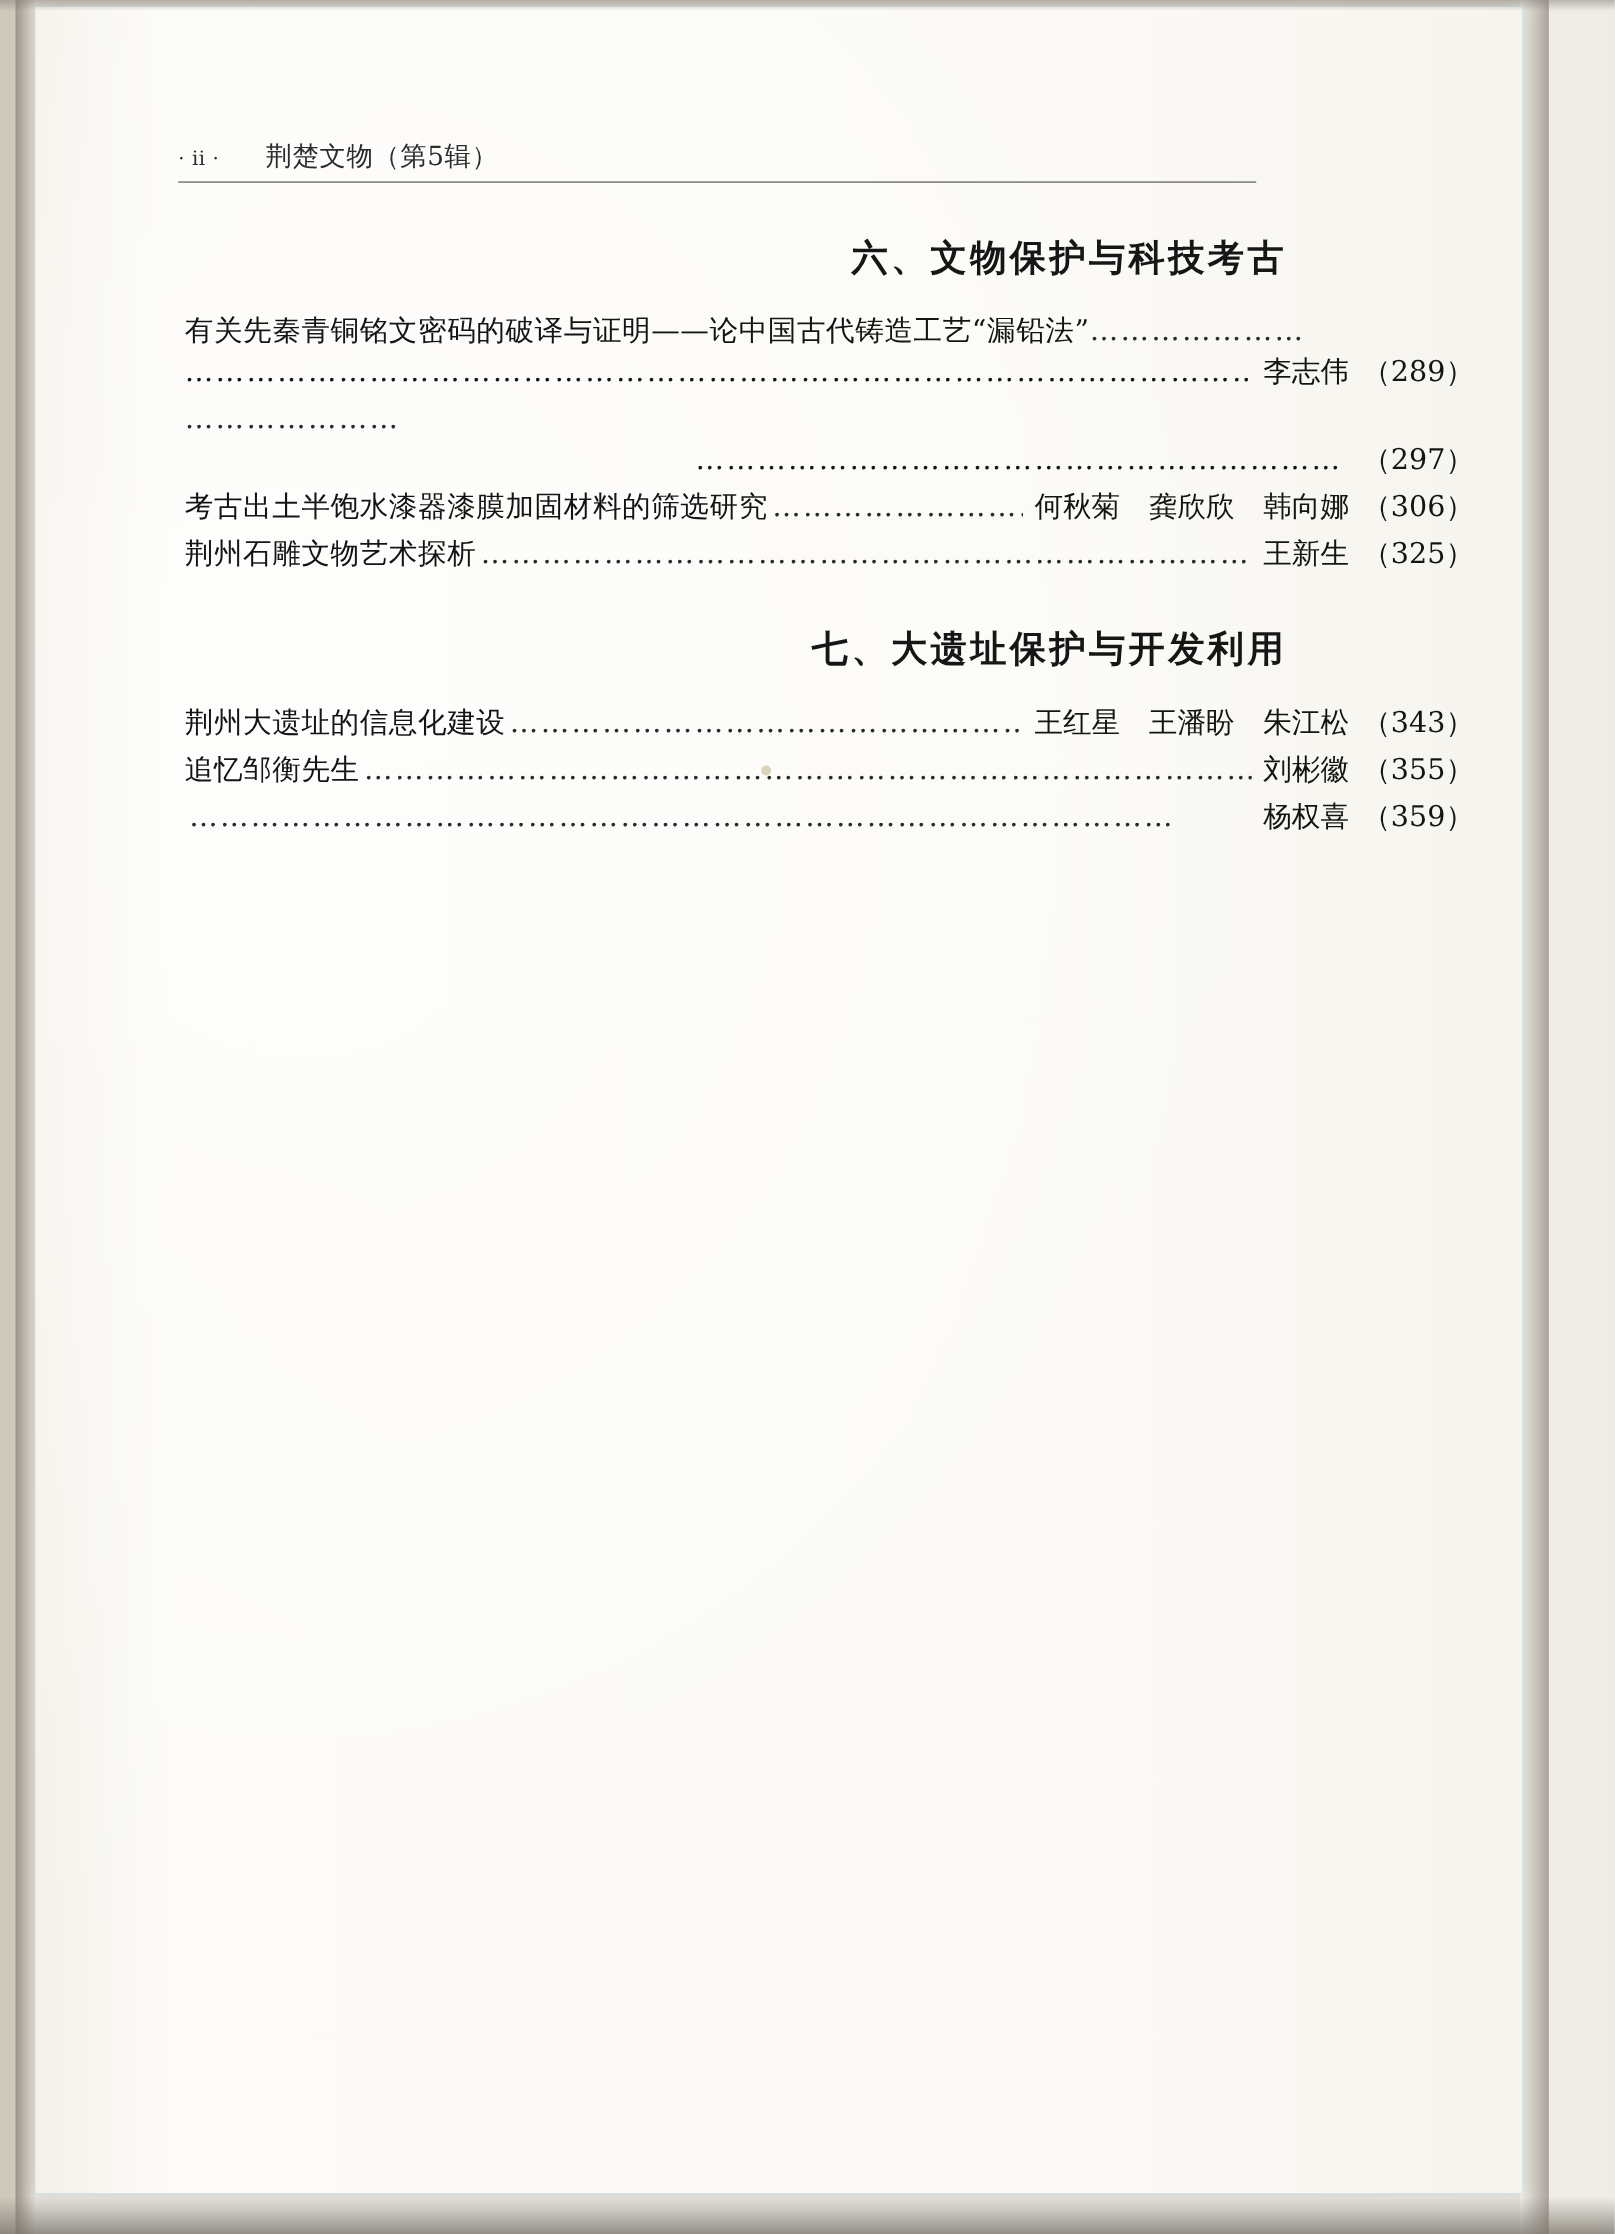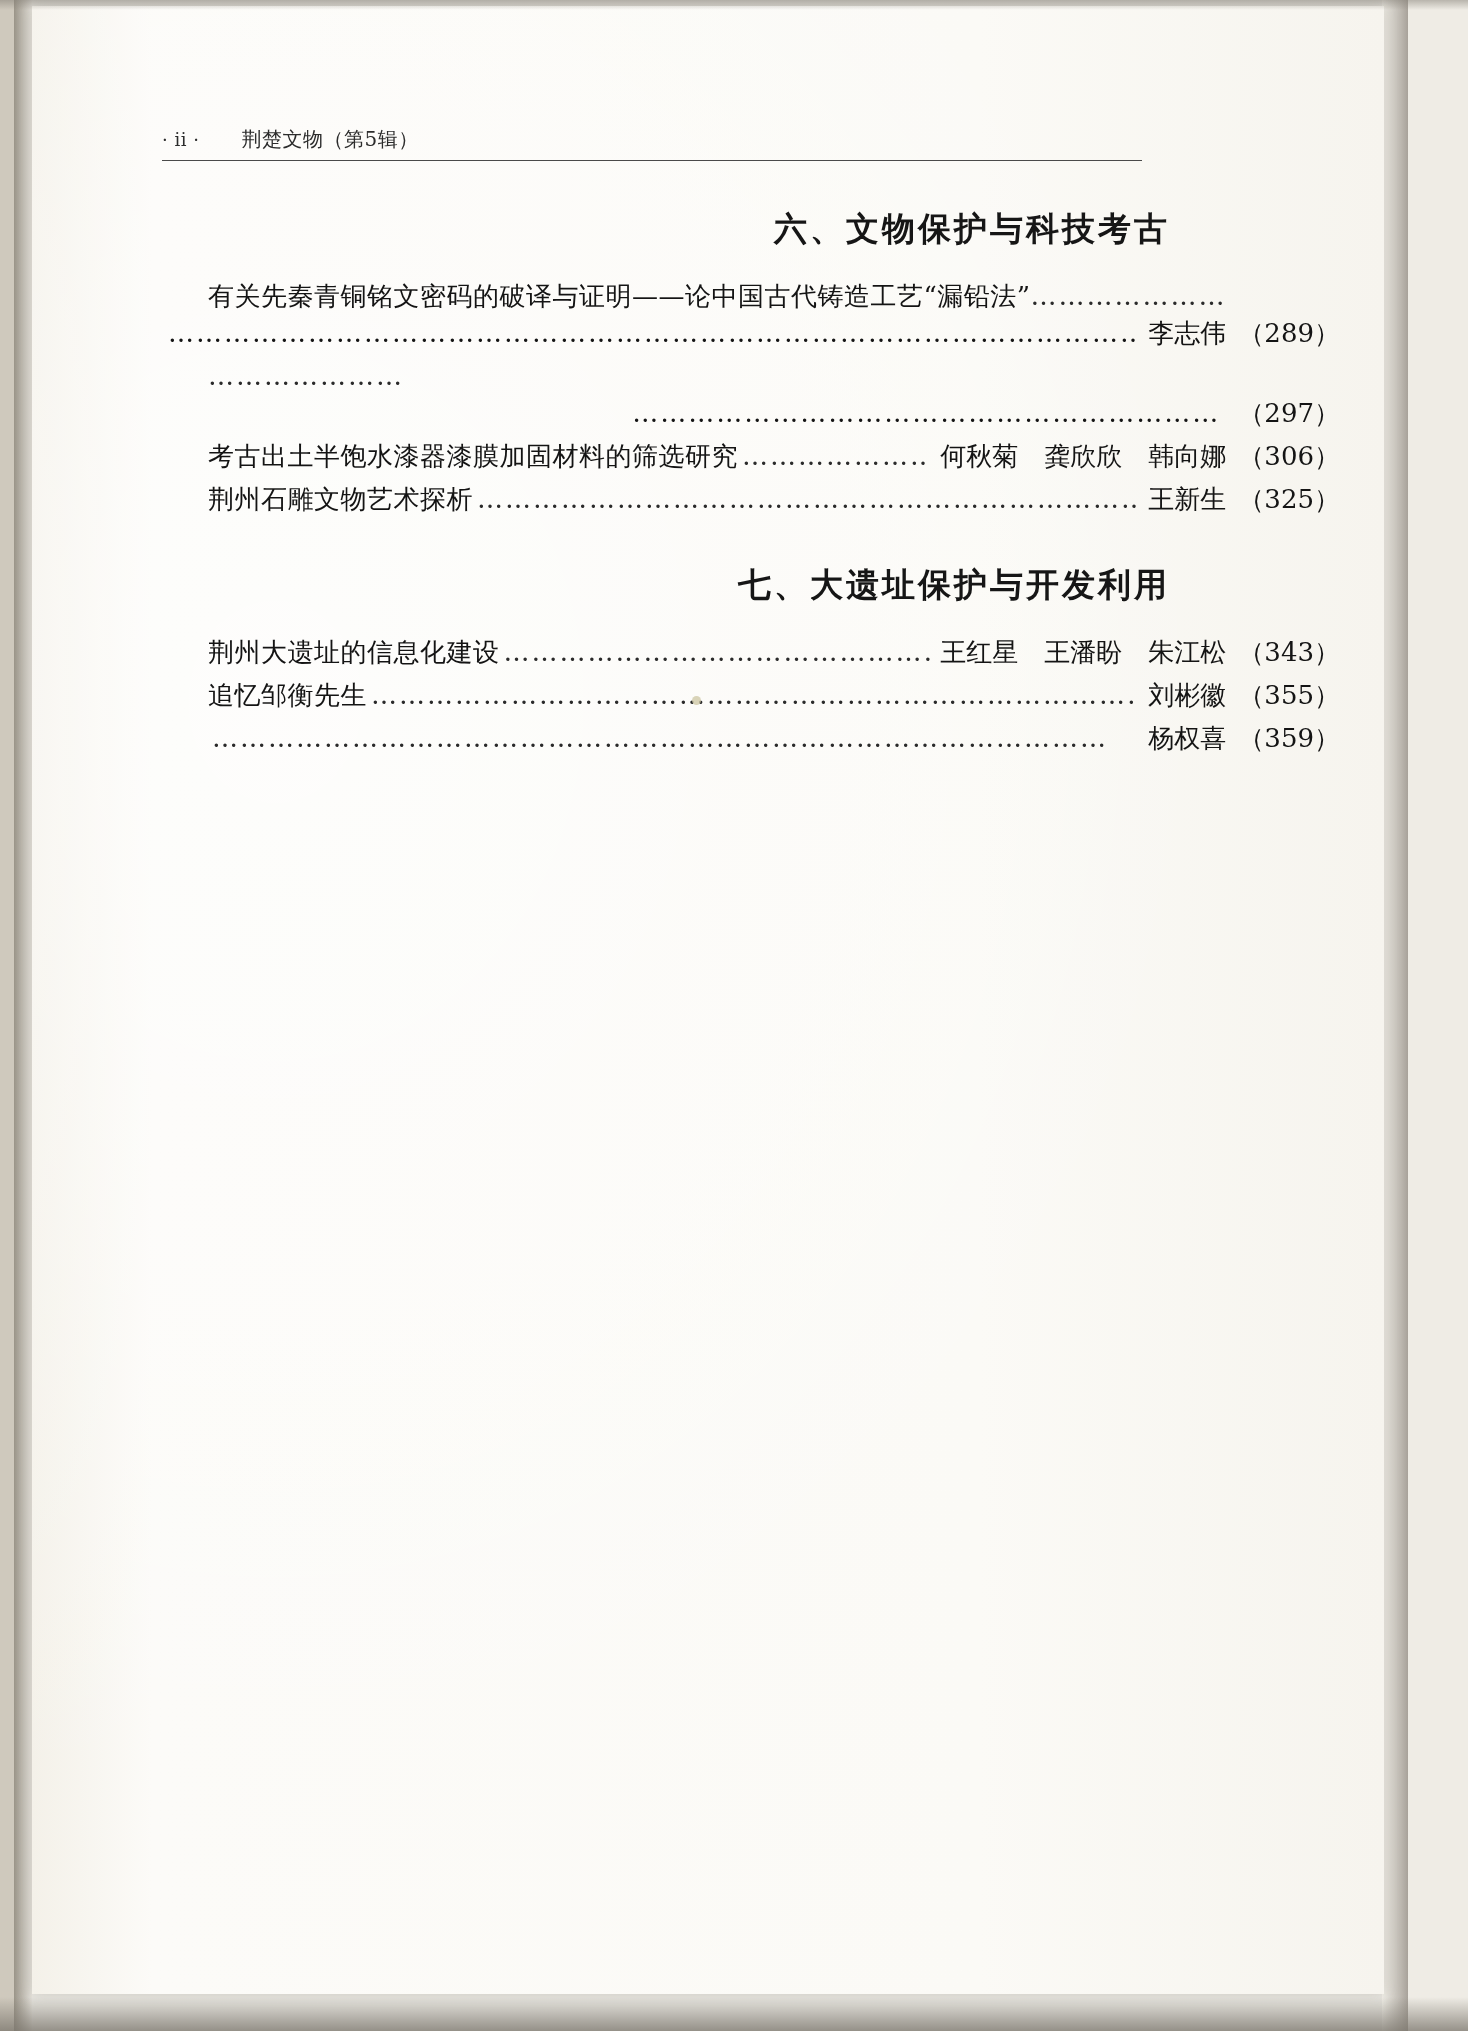--- a/index.html
+++ b/index.html
@@ -97,21 +97,21 @@
     width: 980px;
     margin-left: 12px;
   }
   .running-head .folio {
     font-family: "DejaVu Serif", serif;
     font-size: 18px;
     margin-right: 42px;
     white-space: pre;
   }
   .running-head .rh-title {
-    font-size: 20px;
+    font-size: 24px;
   }
 
   h2.section {
     text-align: right;
     font-size: 33px;
     font-weight: bold;
     color: #161616;
     margin: 46px 0 26px 0;
     letter-spacing: 3px;
     padding-right: 170px;
@@ -125,21 +125,20 @@
     font-size: 26px;
     color: #141414;
     line-height: 1.42;
     margin: 0 0 6px 0;
     padding-left: 18px;
   }
   .entry .row {
     display: flex;
     align-items: baseline;
     white-space: nowrap;
-    margin-left: 40px;
   }
   .title-txt { letter-spacing: 0.5px; }
   .leader {
     flex: 1 1 auto;
     overflow: hidden;
     white-space: nowrap;
     letter-spacing: 2px;
     color: #2a2a2a;
     margin: 0 4px;
     min-width: 18px;

